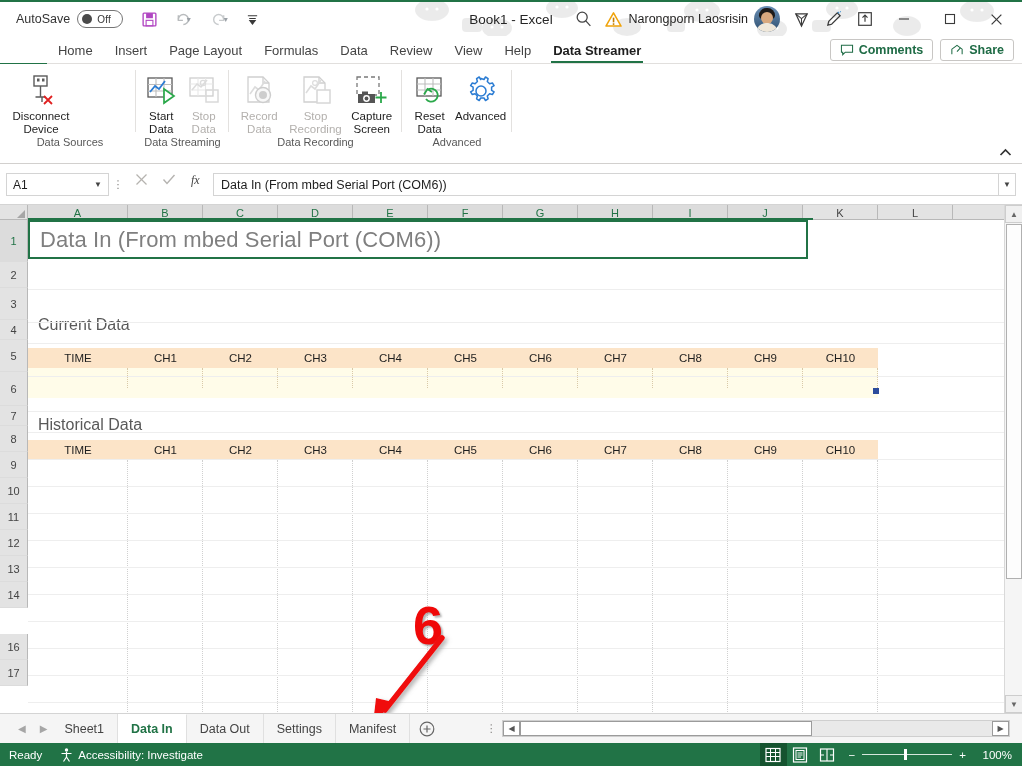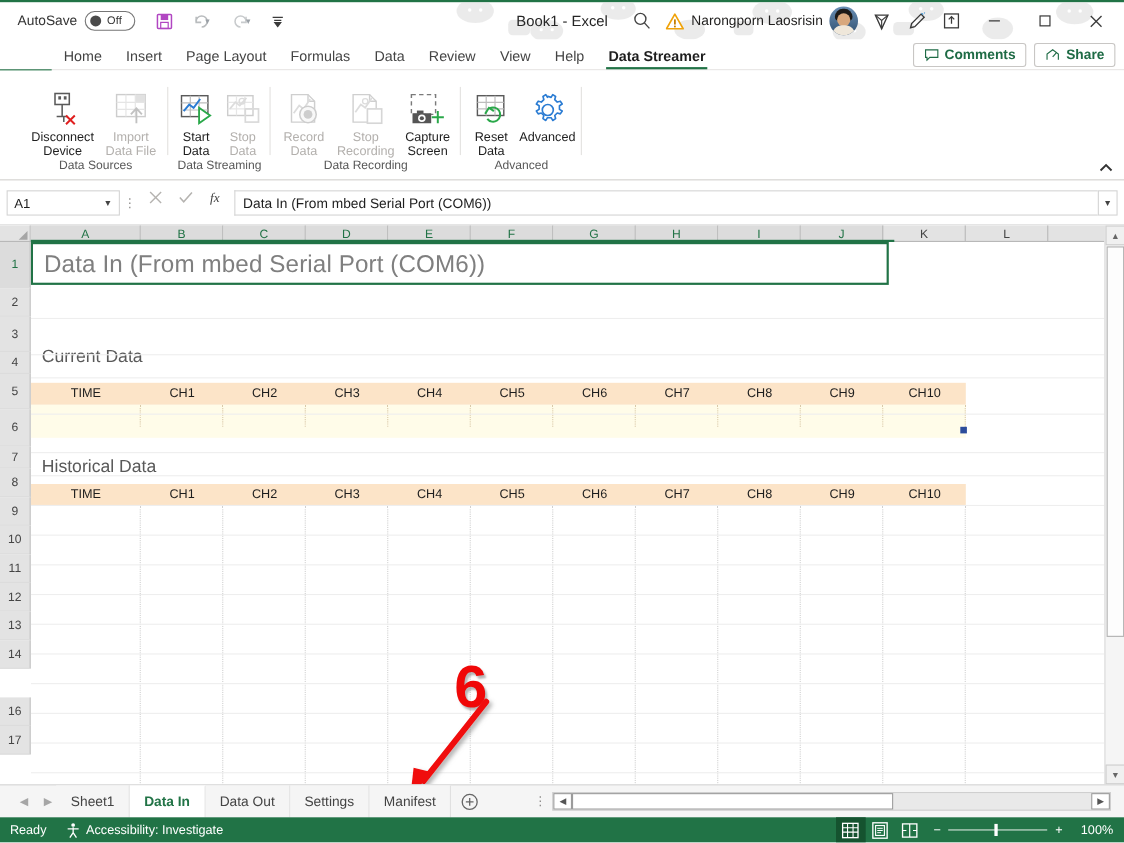--- a/index.html
+++ b/index.html
@@ -84,21 +84,21 @@
     border: 1px solid #c8c6c4; border-radius: 3px; height: 22px;
     display: flex; align-items: center; gap: 5px; padding: 0 9px;
     font-size: 12.5px; color: #1e6b45; font-weight: bold; background: #fff;
   }
 
   
   .ribbon {
     position: absolute; top: 64px; left: 0; width: 1022px; height: 100px;
     background: #fff; border-bottom: 1px solid #d2d0ce;
   }
-  .groups { display: flex; height: 100%; align-items: flex-end; padding-left: 21px; }
+  .groups { display: flex; height: 100%; align-items: flex-start; padding-left: 4px; }
   .group { position: relative; display: flex; flex-direction: column; padding: 0 4px; }
   .group::after {
     content: ""; position: absolute; right: 0; top: 6px; bottom: 22px; width: 1px; background: #e3e1df;
   }
   .group-items { display: flex; flex: 1; align-items: flex-start; padding-top: 3px; }
   .group-name {
     text-align: center; font-size: 11px; color: #585858; padding-bottom: 4px; height: 18px;
   }
   .rbtn {
     width: 62px; display: flex; flex-direction: column; align-items: center;
@@ -442,32 +442,20 @@
                 <rect x="11" y="3" width="13" height="10" fill="none" stroke="#5a5a5a" stroke-width="1.4"></rect>
                 <rect x="14" y="5.5" width="2.5" height="3" fill="#5a5a5a"></rect>
                 <rect x="19" y="5.5" width="2.5" height="3" fill="#5a5a5a"></rect>
                 <path d="M17.5 13 V24 M12.5 24 H22.5" fill="none" stroke="#5a5a5a" stroke-width="1.4"></path>
                 <path d="M19 24 L19 29" stroke="#5a5a5a" stroke-width="1.4"></path>
                 <path d="M21 23 L29 31 M29 23 L21 31" stroke="#e02020" stroke-width="1.8"></path>
               </svg>
             </div>
             <div class="lbl">Disconnect
 Device</div>
-          </div>
-          <div class="rbtn disabled" style="width:62px;">
-            <div class="ico">
-              <svg width="34" height="34" viewBox="0 0 34 34">
-                <rect x="4" y="4" width="26" height="20" fill="none" stroke="#8a8a8a" stroke-width="1.3"></rect>
-                <rect x="21" y="4" width="9" height="7" fill="#b9b9b9"></rect>
-                <path d="M4 11 H30 M4 17.5 H30 M12.5 4 V24 M21 4 V24" stroke="#c2c2c2" stroke-width="1.1"></path>
-                <path d="M22 30 V17 M17 22 L22 16.5 L27 22" fill="none" stroke="#6d6d6d" stroke-width="1.7"></path>
-              </svg>
-            </div>
-            <div class="lbl">Import
-Data File</div>
           </div>
         </div>
         <div class="group-name">Data Sources</div>
       </div>
 
       <div class="group" style="width:93px;">
         <div class="group-items">
           <div class="rbtn" style="width:45px;">
             <div class="ico">
               <svg width="34" height="32" viewBox="0 0 34 32">

